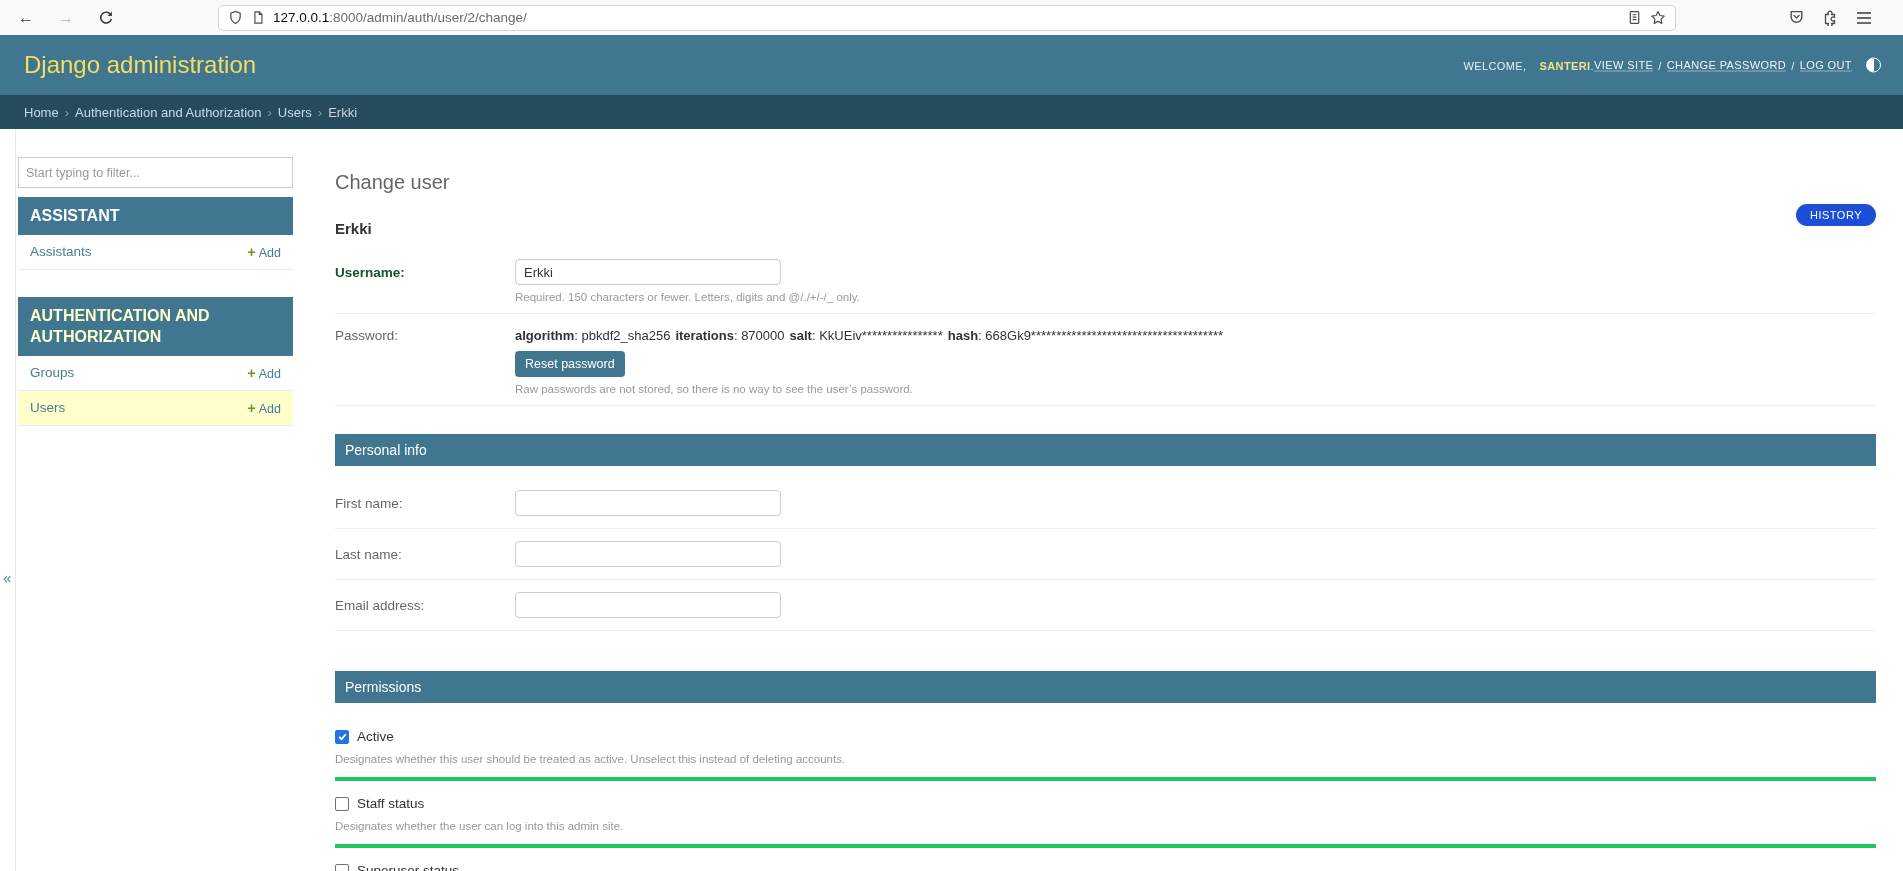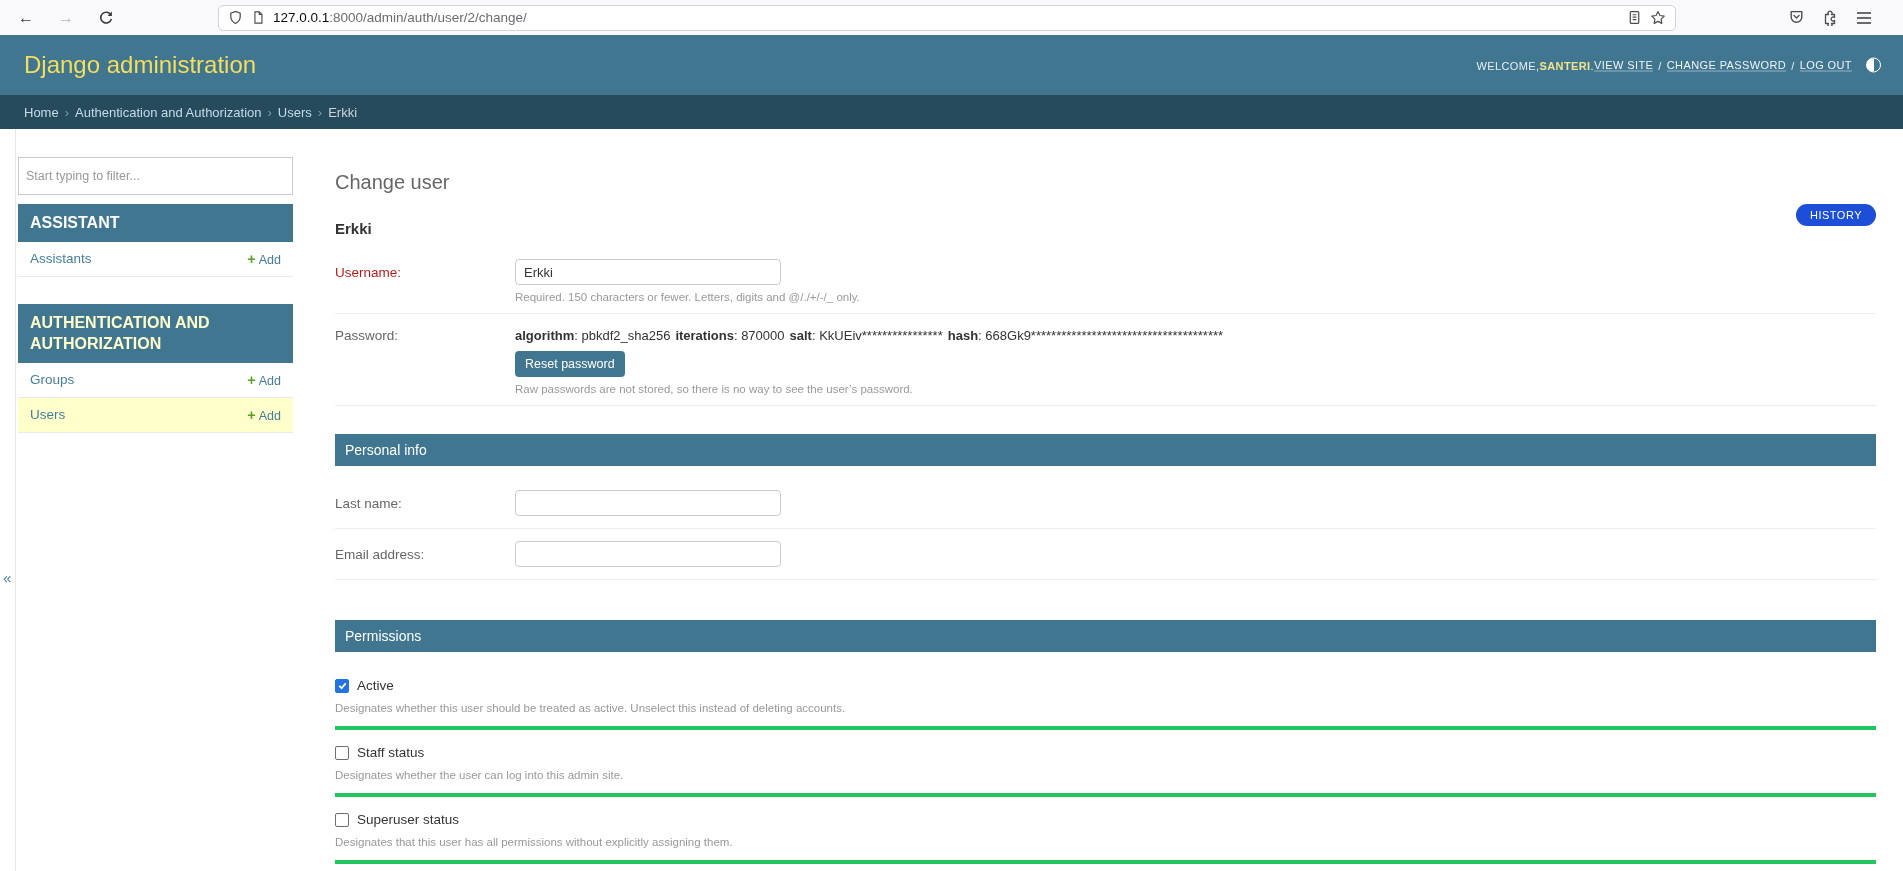--- a/index.html
+++ b/index.html
@@ -25,41 +25,41 @@
   .url-text { flex:1; font-size:13.5px; white-space:nowrap; overflow:hidden; }
   .url-host { color:#0c0c0d; }
   .url-rest { color:#6b6b70; }
   .chrome-right { display:flex; align-items:center; gap:17px; margin-left:112px; }
 
   
   .admin-header { height:60px; background:#417690; position:relative; display:flex; align-items:center; }
   .brand { color:#f5dd5d; font-size:24px; font-weight:400; margin-left:24px; }
   .user-tools { position:absolute; right:22px; top:50%; transform:translateY(-50%);
     display:flex; align-items:center; font-size:11px; letter-spacing:.4px; color:rgba(255,255,255,.88); }
-  .user-tools .uname { font-weight:bold; color:#f1e38d; }
+  .user-tools .uname { font-weight:bold; color:#f1e38d;margin-left:13px; }
   .user-tools a { color:rgba(255,255,255,.92); border-bottom:1px solid rgba(255,255,255,.45); }
   .user-tools .sep { margin:0 5px; }
   .theme-toggle { width:15px; height:15px; border-radius:50%; border:1.5px solid #fff;
     background:linear-gradient(90deg,#fff 0 50%, rgba(255,255,255,0) 50% 100%);
     margin-left:14px; cursor:pointer; }
 
   
   .breadcrumbs { height:34px; background:#264b5d; display:flex; align-items:center;
     padding-left:24px; gap:6px; font-size:13px; }
   .breadcrumbs a { color:#c4dce8; }
   .crumb-sep { color:#7f9aa8; }
   .crumb-current { color:#ccd4d9; }
 
   
   .layout { display:flex; height:754px; }
   .toggle-strip { flex:0 0 16px; border-right:1px solid #e8e8e8; position:relative; }
   .collapse-btn { position:absolute; left:3px; top:440px; color:#447e9b; font-size:15px; cursor:pointer; }
 
   .sidebar { flex:0 0 277px; padding:28px 0 0 2px; }
-  .filter-input { width:275px; height:38px; border:1px solid #ccc; padding:2px 7px;
+  .filter-input { width:275px; height:31px; border:1px solid #ccc; padding:2px 7px;
     font-size:12.5px; font-family:inherit; color:#333; }
   .filter-input::placeholder { color:#999; }
   .side-module { margin-top:9px; }
   .side-module.gap { margin-top:27px; }
   .side-caption { background:#417690; color:#fff; font-weight:600; font-size:16px;
     padding:8px 12px; line-height:1.35; }
   .side-caption.current-app { color:#ffffcc; }
   .side-row { display:flex; justify-content:space-between; align-items:center;
     padding:9px 12px; border-bottom:1px solid #eaeaea; background:#fff; font-size:13.5px; }
   .side-row.selected { background:#ffffcc; }
@@ -72,21 +72,21 @@
   .page-title { font-size:20px; font-weight:400; color:#666; margin:12px 0 0; }
   .object-tools { position:absolute; top:75px; right:27px; }
   .history-btn { background:#1d4ed8; color:#fff; border:none; cursor:pointer;
     font-size:11px; letter-spacing:.5px; padding:5px 14px; border-radius:14px; font-family:inherit; }
   .object-name { font-size:15px; font-weight:bold; color:#333; margin:26px 0 0; }
 
   .module1 { margin-top:14px; }
   .form-row { display:flex; border-bottom:1px solid #eee; padding:8px 0 10px; }
   .form-row.pad12 { padding:12px 0; }
   .fr-label { flex:0 0 180px; font-size:13.5px; color:#666; padding-top:6px; }
-  .fr-label.required { color:#b91c1c; font-weight:normal; }
+  .fr-label.required { color:#14532d; font-weight:bold; }
   .fr-field { flex:1; }
   .vtext { width:266px; height:26px; border:1px solid #ccc; border-radius:4px;
     padding:3px 8px; font-size:13px; color:#333; font-family:inherit; }
   .help { color:#999; font-size:11.5px; margin-top:6px; }
   .pw-line { font-size:13px; color:#333; padding-top:6px; white-space:nowrap; }
   .pw-part { margin-right:5px; }
   .reset-btn { margin-top:8px; display:inline-block; background:#417690; color:#fff;
     border:none; border-radius:4px; padding:6px 10px; font-size:12.5px; cursor:pointer; font-family:inherit; }
 
   .module { margin-top:28px; }
@@ -237,20 +237,24 @@
           <div class="pw-line"><span class="pw-part"><b>algorithm</b><span>: </span><span>pbkdf2_sha256</span></span><span class="pw-part"><b>iterations</b><span>: </span><span>870000</span></span><span class="pw-part"><b>salt</b><span>: </span><span>KkUEiv****************</span></span><span class="pw-part"><b>hash</b><span>: </span><span>668Gk9**************************************</span></span></div>
           <button class="reset-btn">Reset password</button>
           <div class="help">Raw passwords are not stored, so there is no way to see the user’s password.</div>
         </div>
       </div>
     </div>
 
     <div class="module">
       <h2 class="mod-caption">Personal info</h2>
       <div class="form-row pad12">
+        <div class="fr-label">First name:</div>
+        <div class="fr-field"><input class="vtext" style=""></div>
+      </div>
+      <div class="form-row pad12">
         <div class="fr-label">Last name:</div>
         <div class="fr-field"><input class="vtext" style=""></div>
       </div>
       <div class="form-row pad12">
         <div class="fr-label">Email address:</div>
         <div class="fr-field"><input class="vtext" style=""></div>
       </div>
     </div>
 
     <div class="module permissions">

